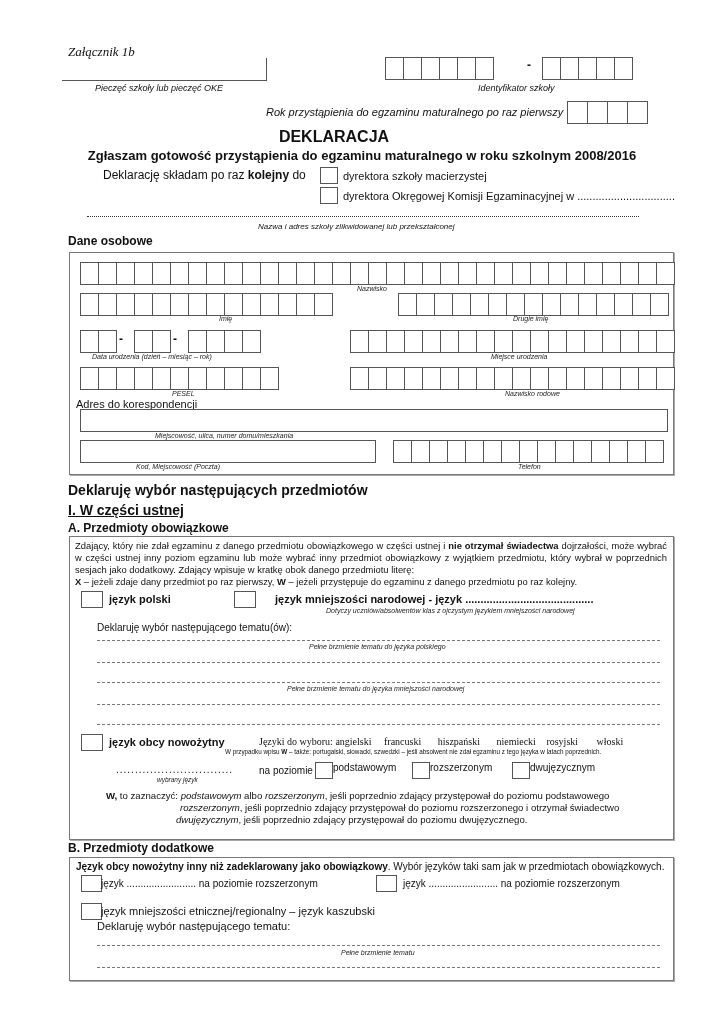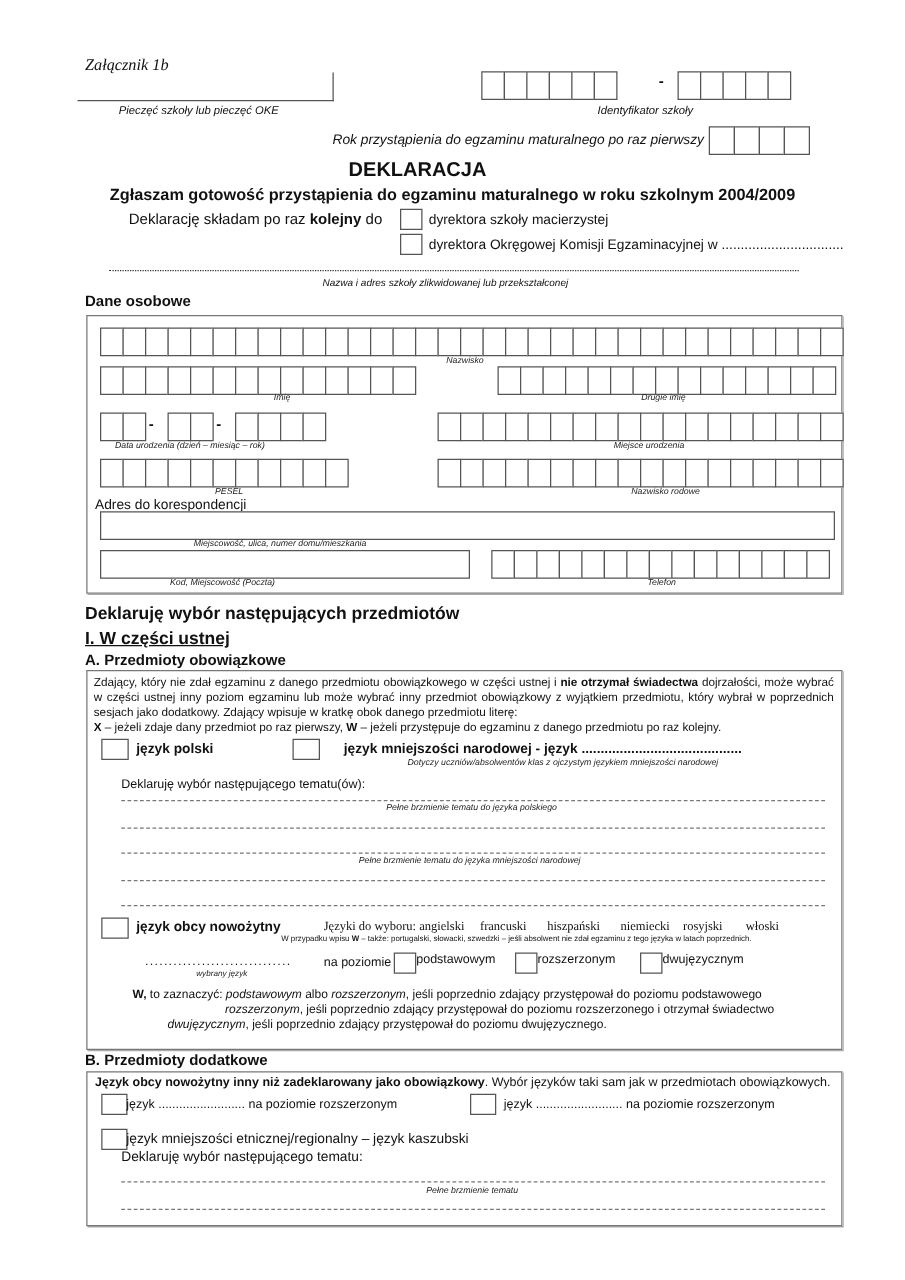--- a/index.html
+++ b/index.html
@@ -46,21 +46,21 @@
 
 <div class="abs i" style="left:266px;top:106px;font-size:11px;">Rok przystąpienia do egzaminu maturalnego po raz pierwszy</div>
 <div class="grid" style="left:567px;top:101px;">
   <div class="c" style="width:19px"></div>
     <div class="c" style="width:19px"></div>
     <div class="c" style="width:19px"></div>
     <div class="c" style="width:19px"></div>
 </div>
 
 <div class="abs b" style="left:0;width:620px;text-align:center;top:128px;font-size:16px;margin-left:24px;">DEKLARACJA</div>
-<div class="abs b" style="left:0;width:724px;text-align:center;top:148px;font-size:13px;">Zgłaszam gotowość przystąpienia do egzaminu maturalnego w roku szkolnym 2004/2009</div>
+<div class="abs b" style="left:0;width:724px;text-align:center;top:148px;font-size:13px;">Zgłaszam gotowość przystąpienia do egzaminu maturalnego w roku szkolnym 2008/2016</div>
 <div class="abs" style="left:103px;top:168px;font-size:12px;text-align:right;">
   <span>Deklarację składam po raz </span><span class="b">kolejny</span><span> do</span>
 </div>
 <div class="chk" style="left:320px;top:167px;"></div>
 <div class="abs" style="left:343px;top:170px;font-size:11px;">dyrektora szkoły macierzystej</div>
 <div class="chk" style="left:320px;top:187px;"></div>
 <div class="abs" style="left:343px;top:190px;font-size:11px;">dyrektora Okręgowej Komisji Egzaminacyjnej w ................................</div>
 <div class="dots" style="left:87px;top:216px;width:552px;"></div>
 <div class="abs i" style="left:258px;top:222px;font-size:8px;">Nazwa i adres szkoły zlikwidowanej lub przekształconej</div>
 
@@ -284,21 +284,21 @@
 <div class="chk" style="left:315px;top:762px;"></div>
 <div class="abs" style="left:333px;top:762px;font-size:10px;">podstawowym</div>
 <div class="chk" style="left:412px;top:762px;"></div>
 <div class="abs" style="left:430px;top:762px;font-size:10px;">rozszerzonym</div>
 <div class="chk" style="left:512px;top:762px;"></div>
 <div class="abs" style="left:530px;top:762px;font-size:10px;">dwujęzycznym</div>
 
 <div class="abs" style="left:94px;top:790px;font-size:9.6px;line-height:12px;">
   <div style="margin-left:12px"><span class="b">W,</span><span> to zaznaczyć: </span><span class="i">podstawowym</span><span> albo </span><span class="i">rozszerzonym</span><span>, jeśli poprzednio zdający przystępował do poziomu podstawowego</span></div>
   <div style="margin-left:86px"><span class="i">rozszerzonym</span><span>, jeśli poprzednio zdający przystępował do poziomu rozszerzonego i otrzymał świadectwo</span></div>
-  <div style="margin-left:40px"><span class="i">dwujęzycznym</span><span>, jeśli poprzednio zdający przystępował do poziomu dwujęzycznego.</span></div>
+  <div style="margin-left:82px"><span class="i">dwujęzycznym</span><span>, jeśli poprzednio zdający przystępował do poziomu dwujęzycznego.</span></div>
 </div>
 
 <div class="abs b" style="left:68px;top:841px;font-size:12px;">B. Przedmioty dodatkowe</div>
 <div class="frame" style="left:69px;top:857px;width:603px;height:122px;"></div>
 <div class="abs" style="left:76px;top:861px;font-size:10px;">
   <span class="b">Język obcy nowożytny inny niż zadeklarowany jako obowiązkowy</span><span>. Wybór języków taki sam jak w przedmiotach obowiązkowych.</span>
 </div>
 <div class="chk" style="left:81px;top:875px;width:19px;"></div>
 <div class="abs" style="left:101px;top:878px;font-size:10px;">język ......................... na poziomie rozszerzonym</div>
 <div class="chk" style="left:376px;top:875px;width:19px;"></div>

